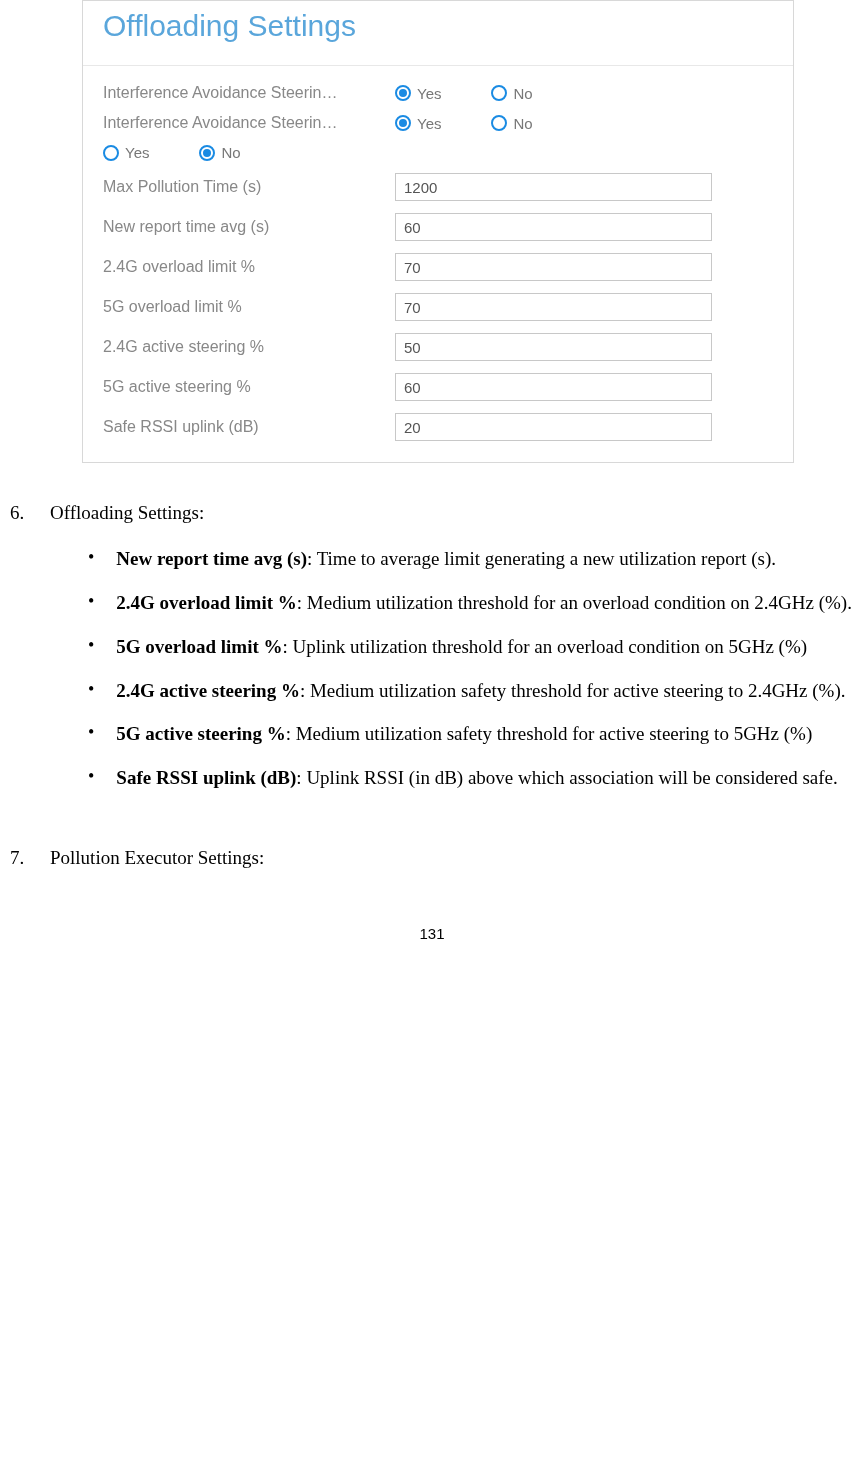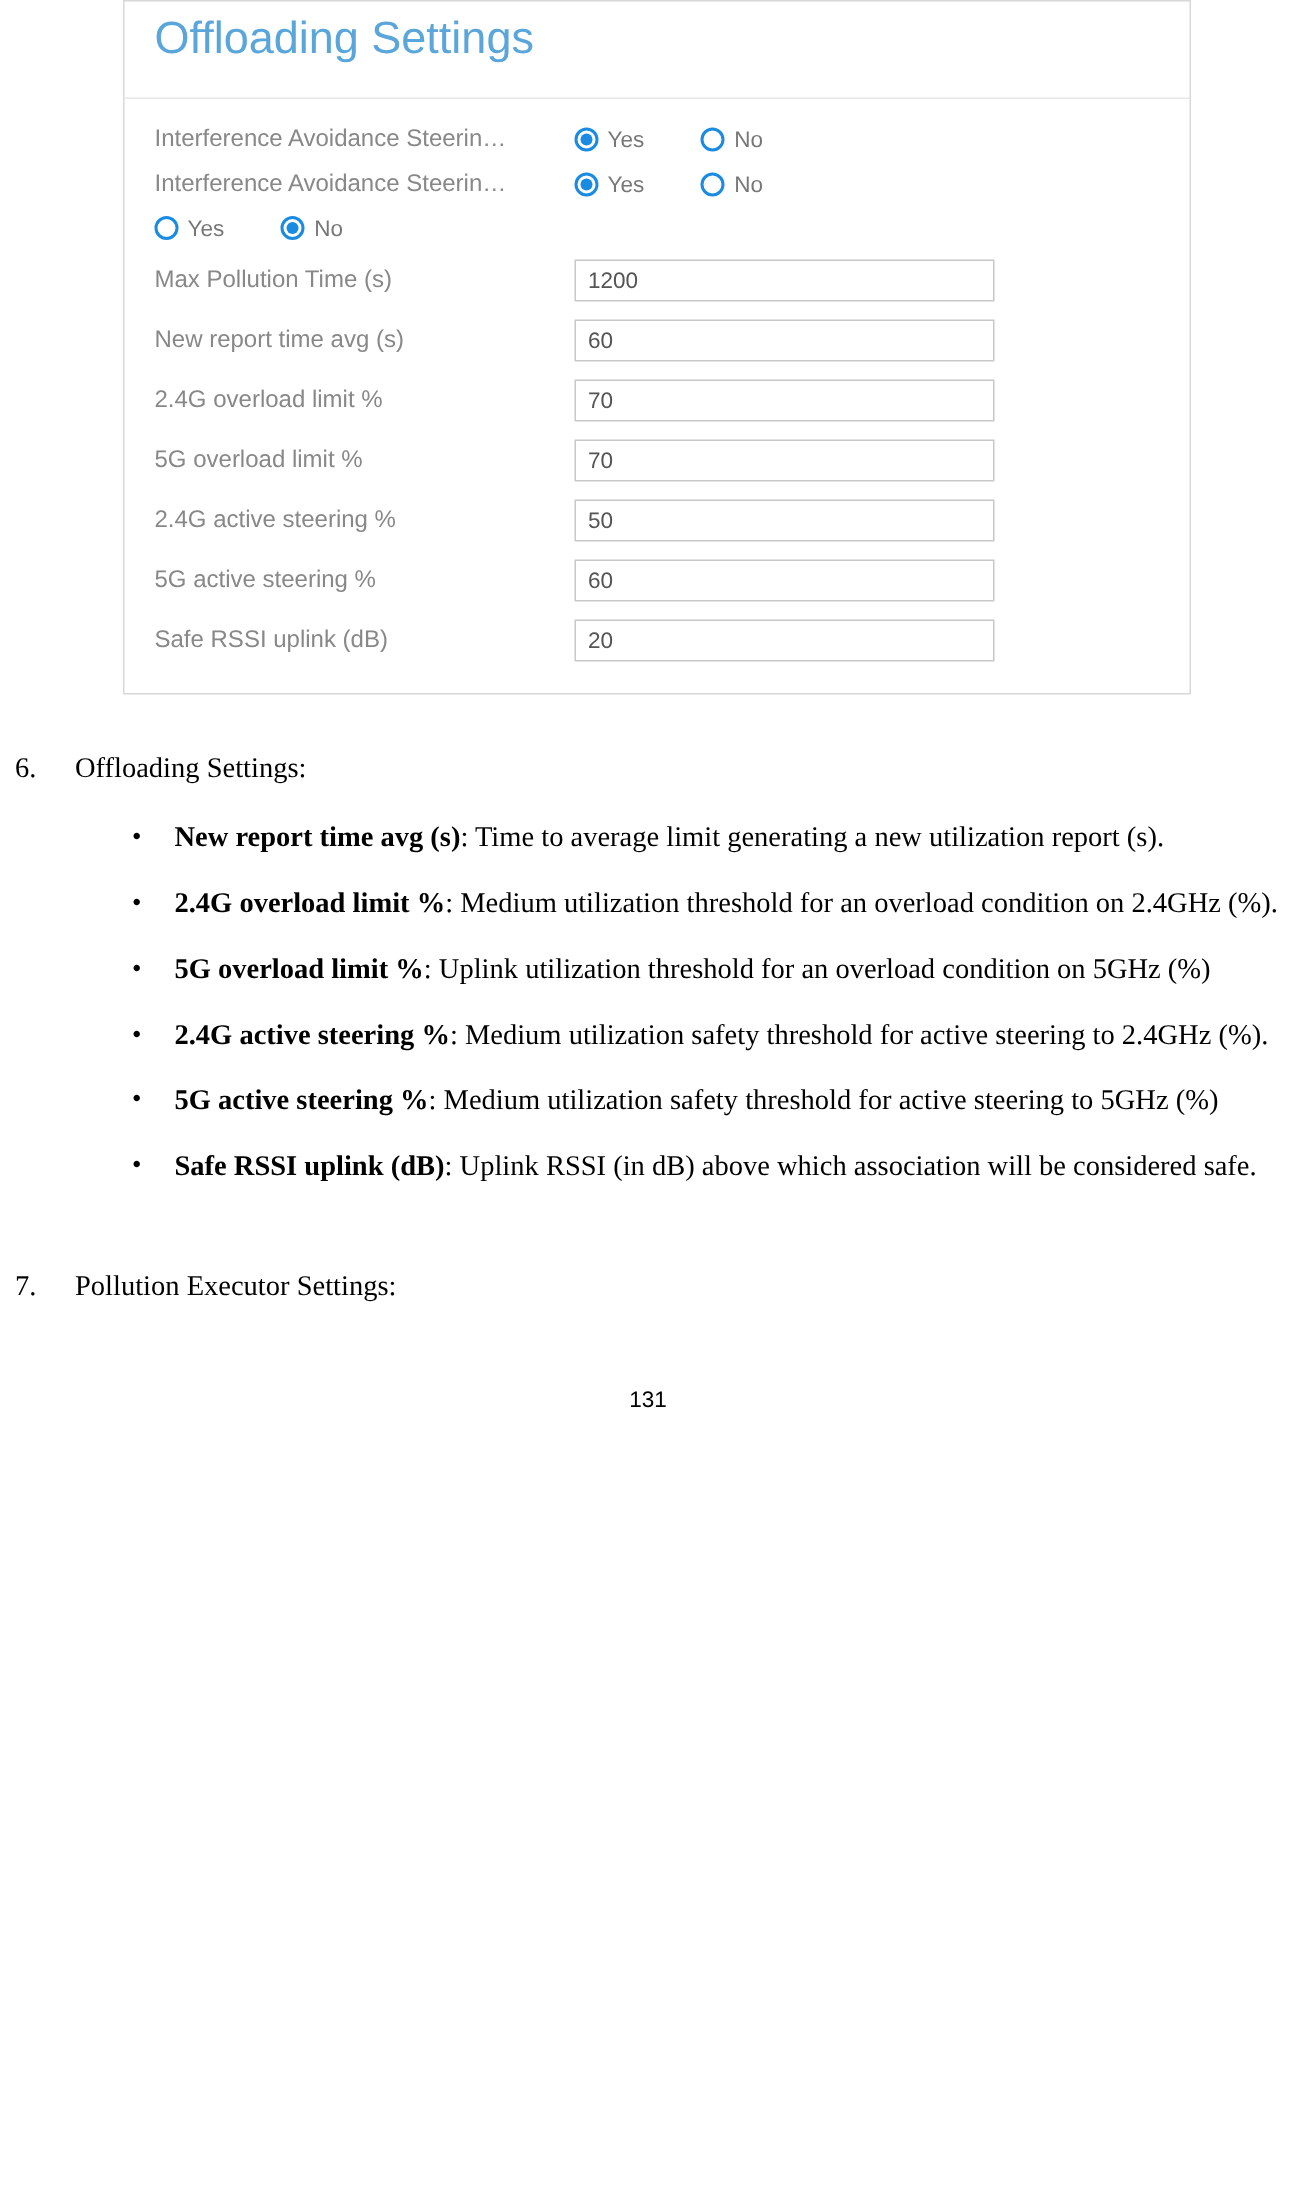--- a/index.html
+++ b/index.html
@@ -19,33 +19,33 @@
       font-size: 30px;
       font-weight: 400;
       padding: 8px 20px 22px 20px;
       border-bottom: 1px solid #e8e8e8;
       margin-bottom: 12px;
     }
     .form-row {
       display: flex;
       align-items: center;
       padding: 6px 20px;
-      gap: 0;
+      gap: 12px;
     }
     .form-label {
       color: #888;
       font-size: 16px;
       width: 280px;
       white-space: nowrap;
       overflow: hidden;
       text-overflow: ellipsis;
     }
     .radio-wrap {
       display: flex;
-      align-items: flex-start;
+      align-items: center;
       gap: 6px;
       margin-right: 38px;
       font-size: 15px;
       color: #777;
     }
     .radio-outer {
       width: 16px;
       height: 16px;
       border: 2px solid #1a8be3;
       border-radius: 50%;
@@ -58,21 +58,21 @@
       width: 8px;
       height: 8px;
       background: #1a8be3;
       border-radius: 50%;
     }
     .text-input {
       border: 1px solid #c8c8c8;
       padding: 4px 8px;
       font-size: 15px;
       color: #555;
-      width: 280px;
+      width: 317px;
       height: 28px;
       outline: none;
     }
     .doc-content {
       font-family: "Times New Roman", Times, serif;
       font-size: 19px;
       color: #000;
       line-height: 2.1;
       padding: 0 0 0 0;
     }

